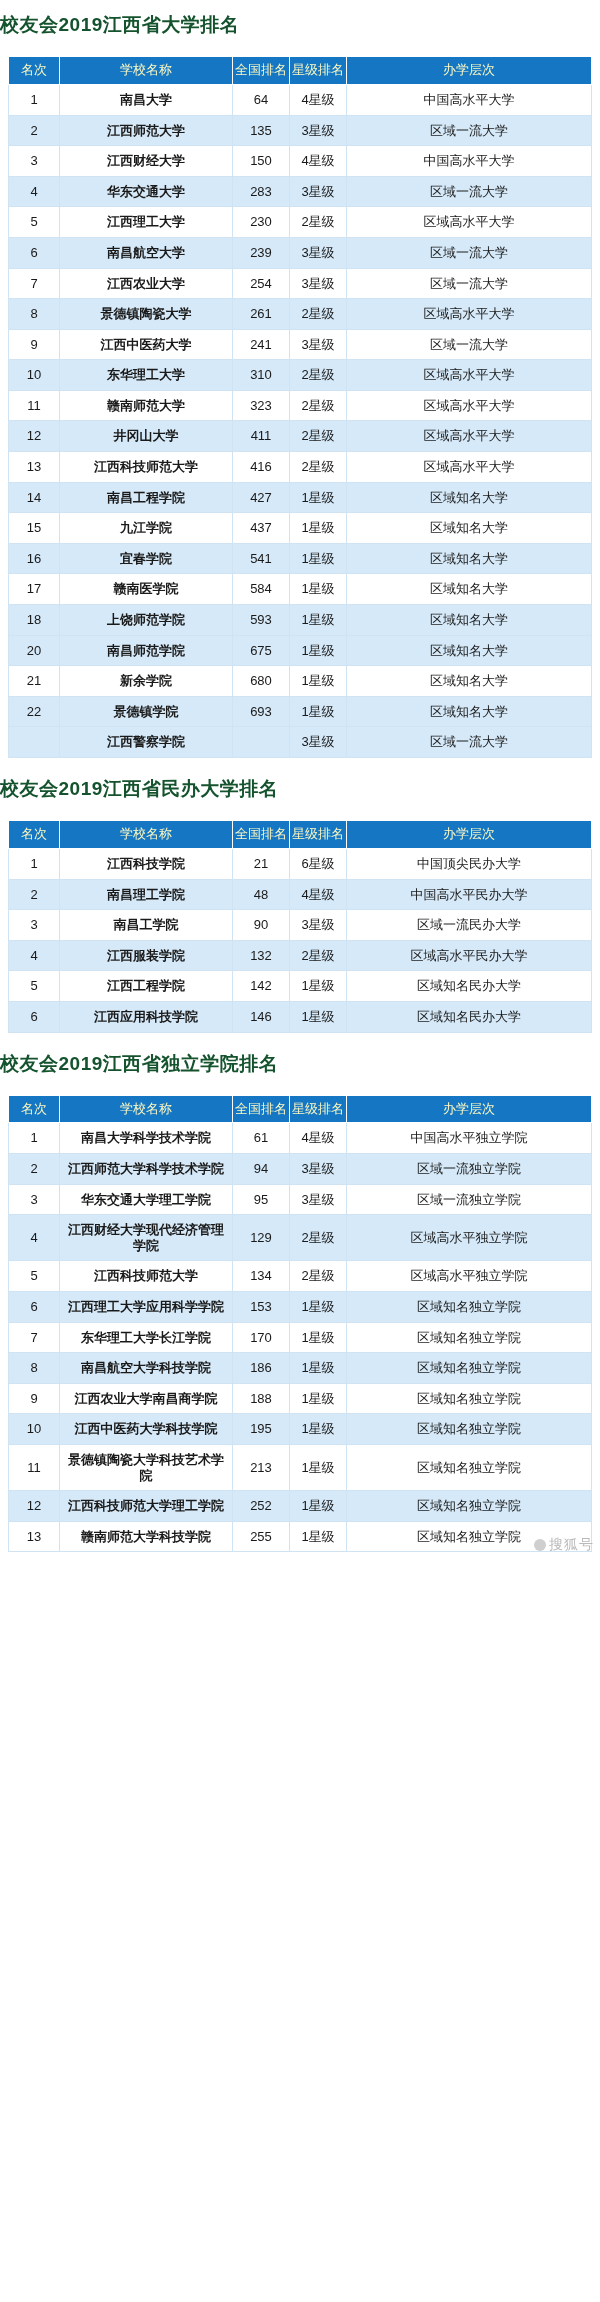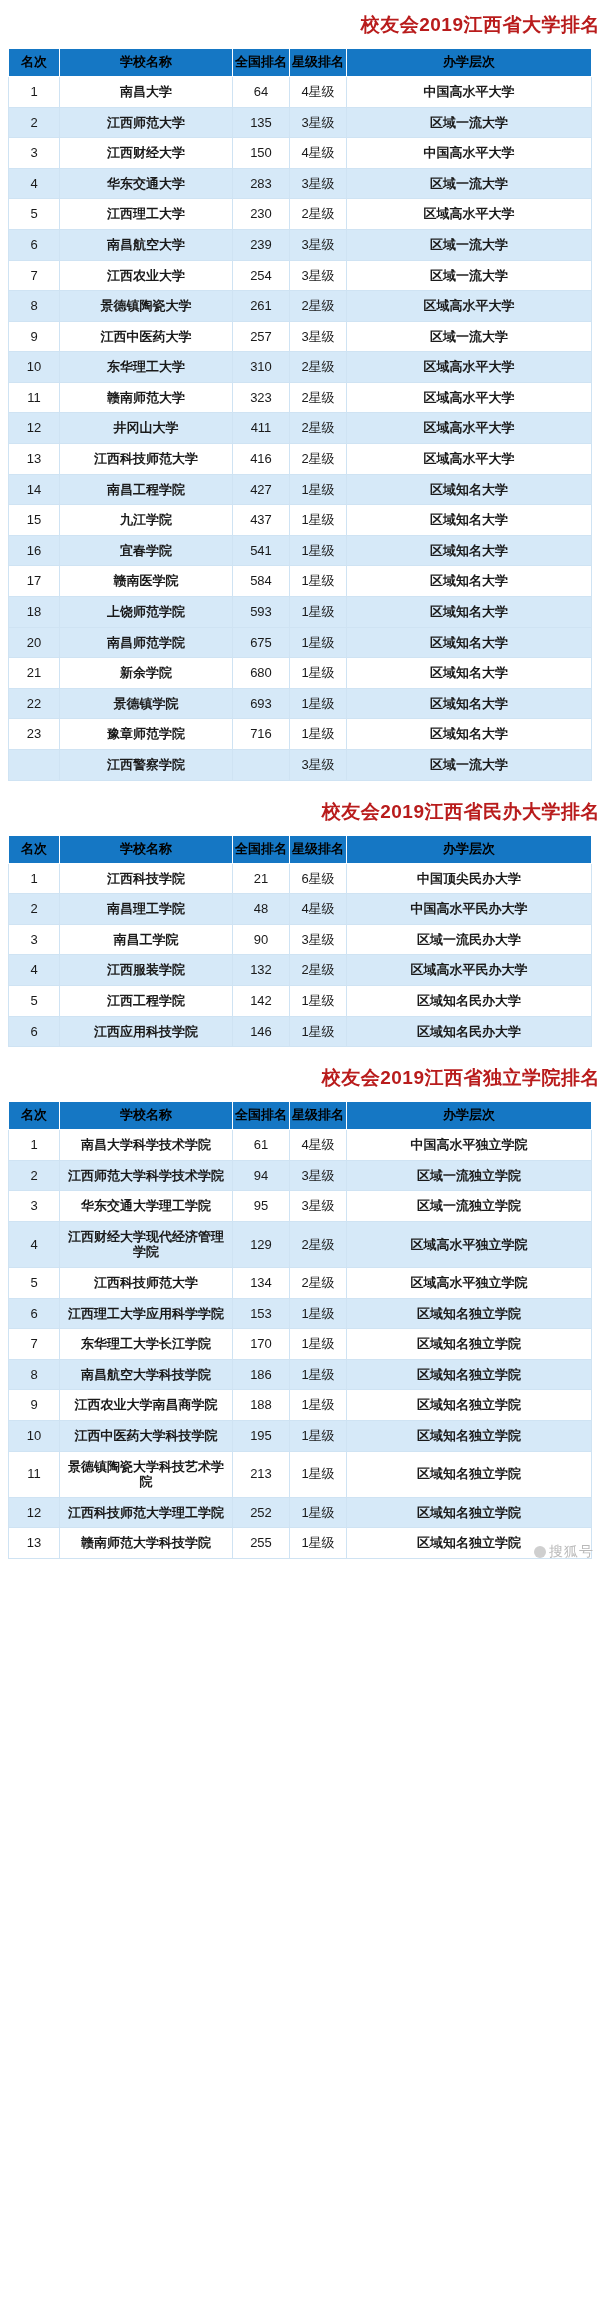--- a/index.html
+++ b/index.html
@@ -15,38 +15,38 @@
   }
   .page {
     width: 600px;
     position: relative;
     overflow: hidden;
   }
   .section {
     margin: 0 0 6px 0;
   }
   .section-title {
-    text-align: right;
+    text-align: left;
     font-size: 19px;
     font-weight: bold;
-    color: #b91c1c;
-    padding: 12px 0 10px 0;
+    color: #14532d;
+    padding: 12px 0 18px 0;
     letter-spacing: 0.5px;
   }
   table.rank {
     border-collapse: collapse;
     width: 584px;
     margin: 0 auto;
     table-layout: fixed;
   }
   table.rank th {
     background: #1577c4;
-    color: #000000;
+    color: #fef9c3;
     font-size: 13px;
-    font-weight: bold;
+    font-weight: normal;
     padding: 6px 2px;
     border: 1px solid #ffffff;
     line-height: 1.15;
   }
   table.rank td {
     font-size: 13px;
     text-align: center;
     padding: 7px 3px;
     border: 1px solid #cfe3f3;
     line-height: 1.2;
@@ -61,21 +61,21 @@
   td.name {
     font-weight: bold;
   }
   td.lvl {
     color: #1a1a1a;
   }
   .col-rank { width: 46px; }
   .col-name { width: 168px; margin-top: 41px; }
   .col-nat  { width: 52px; }
   .col-star { width: 52px; }
-  .col-type { width: auto; font-weight: bold; }
+  .col-type { width: auto; }
   .watermark {
     position: absolute;
     right: 6px;
     bottom: 4px;
     font-size: 14px;
     color: #b9b9b9;
     letter-spacing: 1px;
   }
   .wm-circle {
     display: inline-block;
@@ -157,21 +157,21 @@
             <tr class="even">
               <td class="col-rank">8</td>
               <td class="col-name name">景德镇陶瓷大学</td>
               <td class="col-nat">261</td>
               <td class="col-star lvl">2星级</td>
               <td class="col-type">区域高水平大学</td>
             </tr>
             <tr class="odd">
               <td class="col-rank">9</td>
               <td class="col-name name">江西中医药大学</td>
-              <td class="col-nat">257</td>
+              <td class="col-nat">241</td>
               <td class="col-star lvl">3星级</td>
               <td class="col-type">区域一流大学</td>
             </tr>
             <tr class="even">
               <td class="col-rank">10</td>
               <td class="col-name name">东华理工大学</td>
               <td class="col-nat">310</td>
               <td class="col-star lvl">2星级</td>
               <td class="col-type">区域高水平大学</td>
             </tr>
@@ -242,27 +242,20 @@
               <td class="col-rank">21</td>
               <td class="col-name name">新余学院</td>
               <td class="col-nat">680</td>
               <td class="col-star lvl">1星级</td>
               <td class="col-type">区域知名大学</td>
             </tr>
             <tr class="even">
               <td class="col-rank">22</td>
               <td class="col-name name">景德镇学院</td>
               <td class="col-nat">693</td>
-              <td class="col-star lvl">1星级</td>
-              <td class="col-type">区域知名大学</td>
-            </tr>
-            <tr class="odd">
-              <td class="col-rank">23</td>
-              <td class="col-name name">豫章师范学院</td>
-              <td class="col-nat">716</td>
               <td class="col-star lvl">1星级</td>
               <td class="col-type">区域知名大学</td>
             </tr>
             <tr class="even">
               <td class="col-rank"></td>
               <td class="col-name name">江西警察学院</td>
               <td class="col-nat"></td>
               <td class="col-star lvl">3星级</td>
               <td class="col-type">区域一流大学</td>
             </tr>

